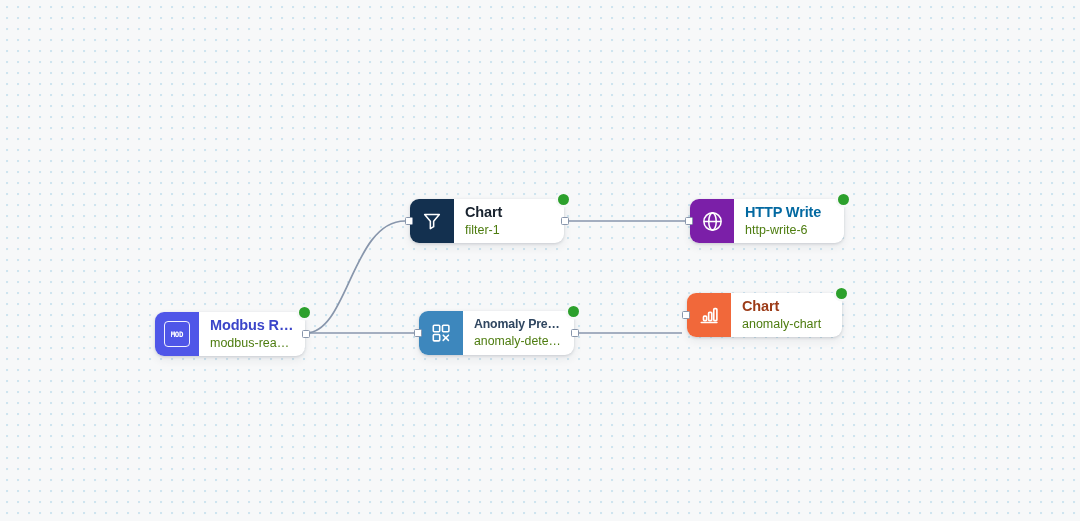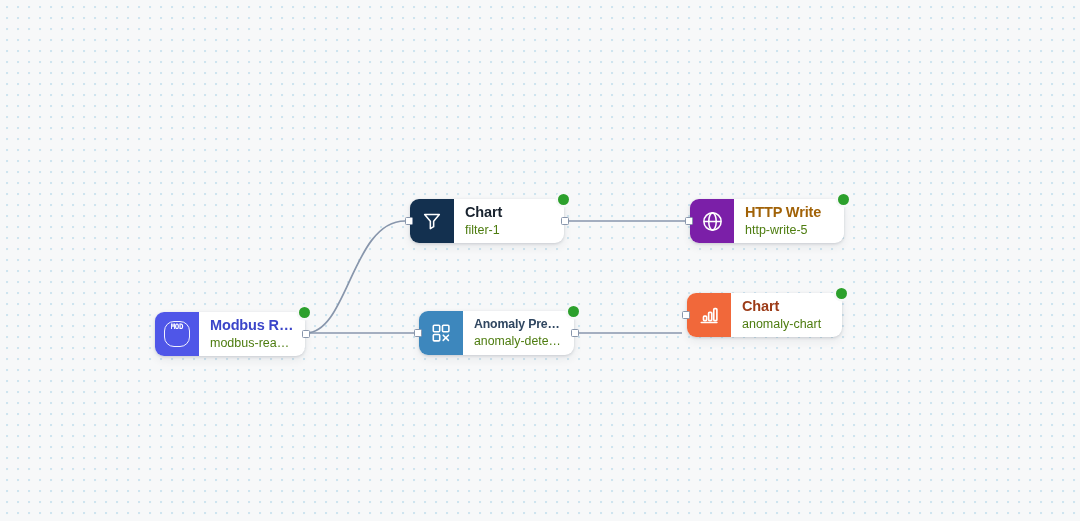--- a/index.html
+++ b/index.html
@@ -113,22 +113,23 @@
     box-sizing: border-box;
   }
   .port.in  { left: -5px; }
   .port.out { right: -5px; }
 
   
   .mod-glyph {
     width: 24px;
     height: 24px;
     border: 1.6px solid rgba(255,255,255,.92);
-    border-radius: 10px;
-    display: flex;
+    border-radius: 4px;
+    display: flex;
+    align-items: center;
     justify-content: center;
     font-family: "DejaVu Sans Mono", monospace;
     font-size: 7.4px;
     font-weight: 700;
     letter-spacing: -.2px;
   }
 </style>
 </head>
 <body>
 
@@ -172,22 +173,22 @@
 
   <div class="node" id="node-http-write" style="left: 690px; top: 199px; width: 154px;">
     <div class="node-icon" style="background: rgb(123, 31, 168);">
       <svg width="23" height="23" viewBox="0 0 24 24" fill="none" stroke="#ffffff" stroke-width="1.6">
         <circle cx="12" cy="12" r="9"></circle>
         <ellipse cx="12" cy="12" rx="3.9" ry="9"></ellipse>
         <line x1="3" y1="12" x2="21" y2="12"></line>
       </svg>
     </div>
     <div class="node-body">
-      <div class="node-title" style="color: #a16207;">HTTP Write</div>
-      <div class="node-sub">http-write-5</div>
+      <div class="node-title" style="color: #0369a1;">HTTP Write</div>
+      <div class="node-sub">http-write-6</div>
     </div>
     <div class="status-dot" style="background: rgb(44, 160, 44);"></div>
     <div class="port in"></div>
   </div>
 
   <div class="node compact" id="node-anomaly-prediction" style="left: 419px; top: 311px; width: 155px;">
     <div class="node-icon" style="background: rgb(61, 135, 189);">
       <svg width="22" height="22" viewBox="0 0 24 24" fill="none" stroke="#ffffff" stroke-width="1.7" stroke-linecap="round">
         <rect x="3.6" y="3.6" width="7" height="7" rx="1.1"></rect>
         <rect x="13.6" y="3.6" width="7" height="7" rx="1.1"></rect>

